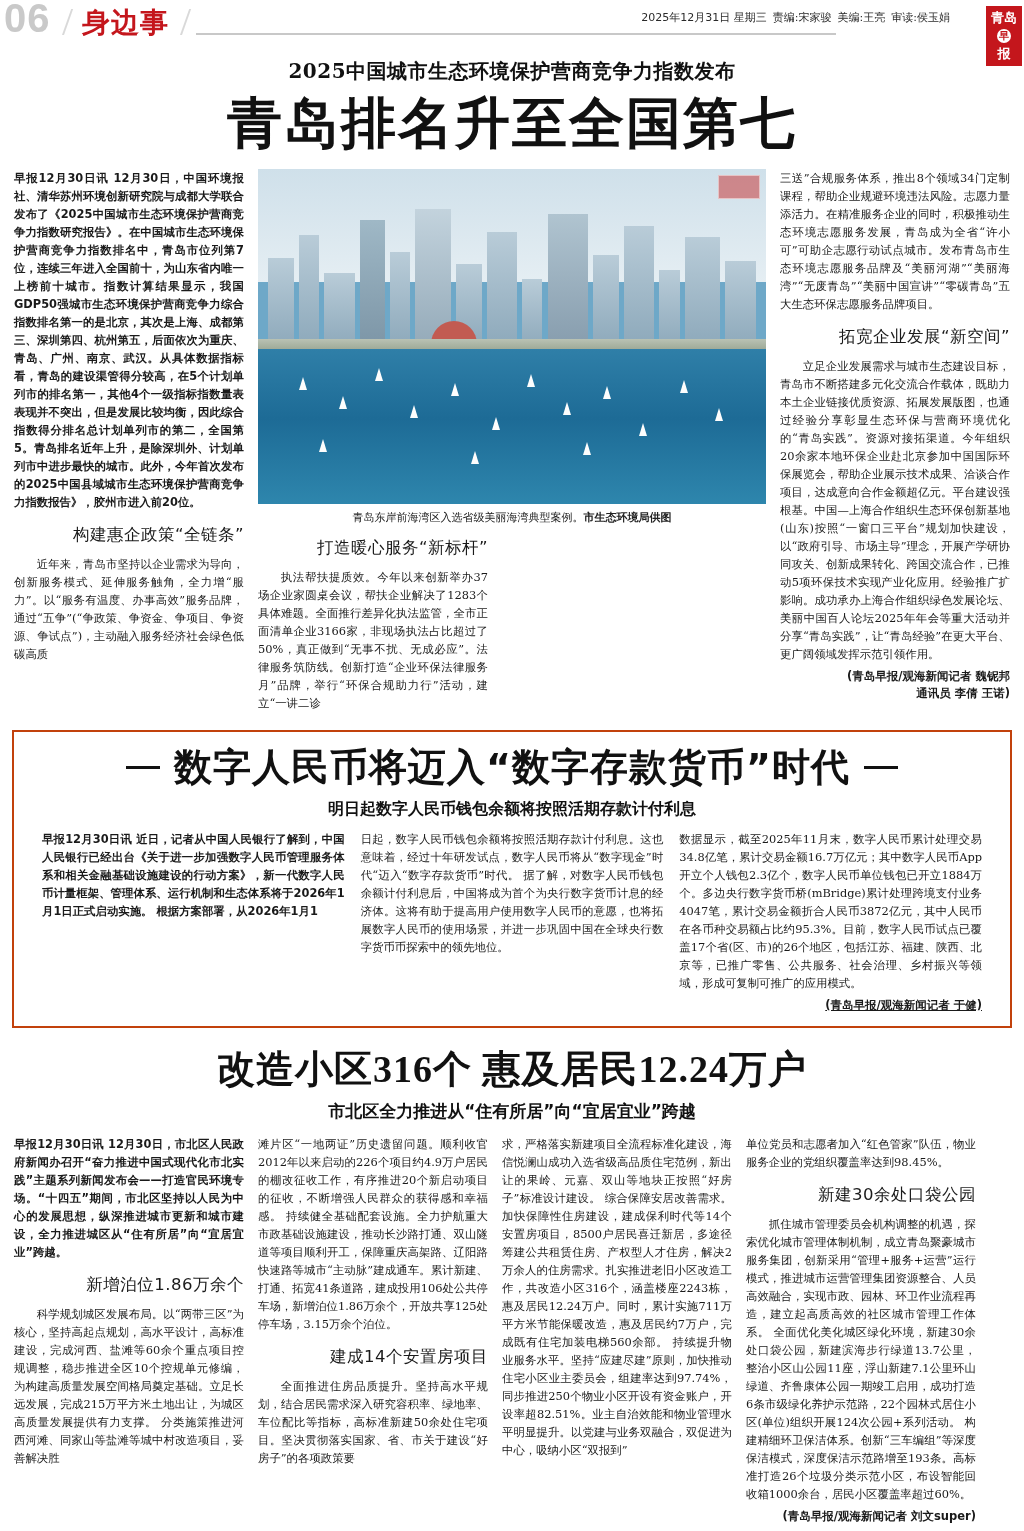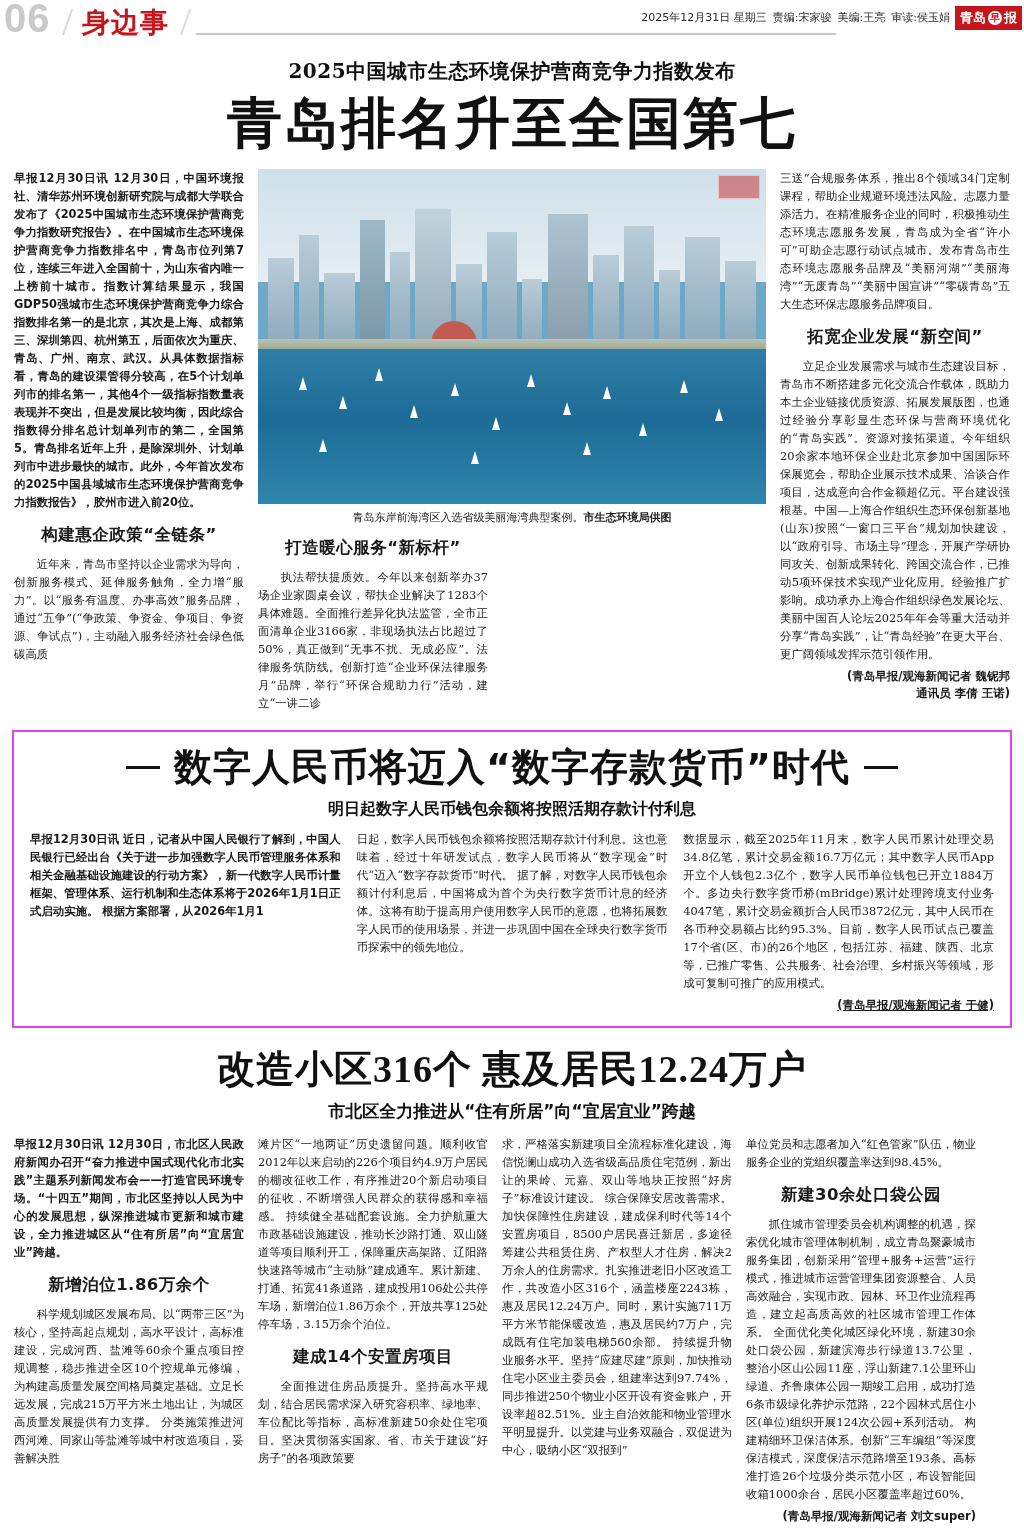--- a/index.html
+++ b/index.html
@@ -7,21 +7,21 @@
   .page{position:relative;width:1024px;height:1531px;background:#fff;}
 
   
   .masthead{position:relative;height:46px;}
   .mh-num{position:absolute;left:4px;top:-4px;font-family:"Liberation Sans",sans-serif;font-size:40px;font-weight:700;color:#c9c9c9;letter-spacing:1px;}
   .mh-slash1{position:absolute;left:62px;top:-2px;font-size:40px;color:#d9d9d9;font-weight:300;}
   .mh-title{position:absolute;left:82px;top:4px;font-family:"DejaVu Sans",sans-serif;font-size:28px;font-weight:700;color:#c4161c;letter-spacing:1px;}
   .mh-slash2{position:absolute;left:180px;top:-2px;font-size:40px;color:#d9d9d9;font-weight:300;}
   .mh-rule{position:absolute;left:196px;top:33px;width:640px;height:2px;background:#c8c8c8;}
   .mh-meta{position:absolute;right:74px;top:10px;display:flex;gap:6px;font-family:"DejaVu Sans",sans-serif;font-size:11px;color:#2a2a2a;white-space:nowrap;}
-  .mh-logo{position:absolute;right:2px;top:6px;background:#c4161c;color:#fff;font-family:"DejaVu Sans",sans-serif;font-weight:700;font-size:13px;padding:3px 5px;display:flex;align-items:center;gap:2px;letter-spacing:0;}
+  .mh-logo{position:absolute;right:2px;top:6px;background:#c4161c;color:#fff;font-family:"DejaVu Sans",sans-serif;font-weight:700;font-size:13px;padding:3px 5px;display:flex;align-items:center;gap:2px;letter-spacing:0;flex-direction:column;}
   .mh-logo .circ{width:14px;height:14px;border-radius:50%;background:#fff;color:#c4161c;font-size:10px;display:flex;align-items:center;justify-content:center;}
 
   
   .a-shoulder{text-align:center;font-family:"DejaVu Serif",serif;font-weight:700;font-size:20px;margin-top:12px;letter-spacing:.5px;}
   .a-main{text-align:center;font-family:"DejaVu Sans",sans-serif;font-weight:700;font-size:55px;letter-spacing:2px;margin-top:8px;line-height:1.12;}
 
   
   .a1{position:relative;margin-top:14px;padding:0 14px;}
   .a1-grid{display:grid;grid-template-columns:230px 1fr 230px;column-gap:14px;}
   .photo-wrap{position:relative;}
@@ -34,26 +34,26 @@
   .bldg{position:absolute;bottom:0;background:linear-gradient(180deg,#b9ccd8,#8ca8ba);}
   .sail{position:absolute;width:0;height:0;border-left:4px solid transparent;border-right:4px solid transparent;border-bottom:13px solid #fdfdfd;}
   .cap{margin-top:6px;font-size:11px;text-align:center;color:#222;font-family:"DejaVu Sans",sans-serif;}
   .cap b{font-weight:700;}
 
   
   .col{font-family:"DejaVu Serif",serif;font-size:11.4px;line-height:1.58;text-align:justify;color:#1a1a1a;}
   .col p{margin:0 0 2px 0;text-indent:2em;}
   .col p.noind{text-indent:0;}
   .lead{font-weight:700;font-family:"DejaVu Sans",sans-serif;}
-  .subhead{font-family:"DejaVu Sans",sans-serif;font-weight:700;font-size:16.5px;text-align:center;margin:11px 0 7px;letter-spacing:.5px;}
+  .subhead{font-family:"DejaVu Sans",sans-serif;font-weight:400;font-size:16.5px;text-align:right;margin:11px 0 7px;letter-spacing:.5px;}
   .byline{text-align:right;font-family:"DejaVu Sans",sans-serif;font-weight:700;font-size:11.5px;margin-top:5px;line-height:1.5;margin-left:24px;}
   .two-col-mid{display:grid;grid-template-columns:230px 230px;column-gap:14px;}
 
   
-  .box2{margin:16px 12px 0;border:2px solid #d946ef;padding:10px 16px 12px;}
+  .box2{margin:16px 12px 0;border:2px solid #c2410c;padding:10px 28px 12px;}
   .b2-title-row{display:flex;align-items:center;justify-content:center;gap:14px;}
   .b2-dash{width:34px;height:3px;background:#111;}
   .b2-main{font-family:"DejaVu Sans",sans-serif;font-weight:700;font-size:38px;letter-spacing:1px;white-space:nowrap;}
   .b2-sub{text-align:center;font-family:"DejaVu Sans",sans-serif;font-weight:700;font-size:16px;margin-top:6px;}
   .b2-cols{display:grid;grid-template-columns:1fr 1fr 1fr;column-gap:16px;margin-top:10px;}
   .b2-byline{text-align:right;font-family:"DejaVu Sans",sans-serif;font-weight:700;font-size:11.5px;margin-top:4px;text-decoration:underline;}
 
   
   .a3{margin-top:16px;padding:0 14px;}
   .a3-main{text-align:center;font-family:Liberation Serif, serif;font-weight:700;font-size:38px;letter-spacing:1px;}

